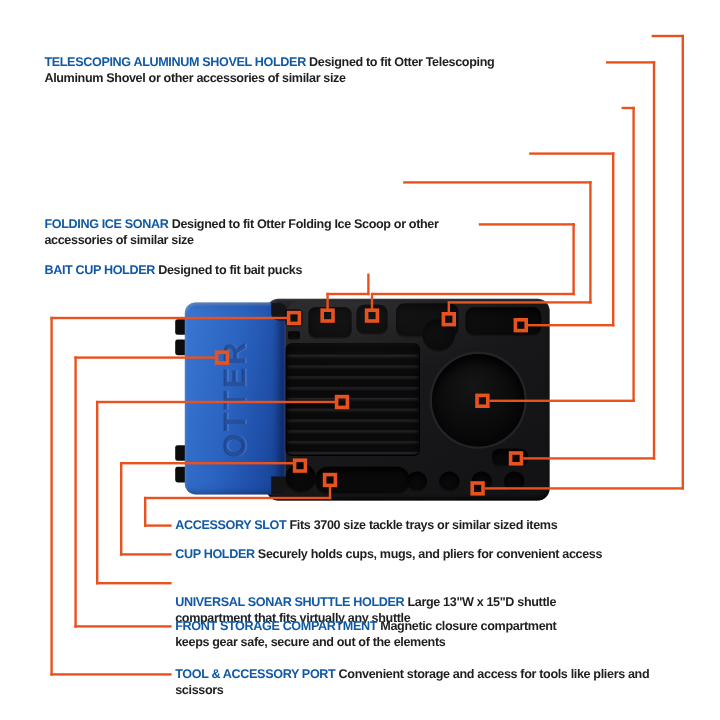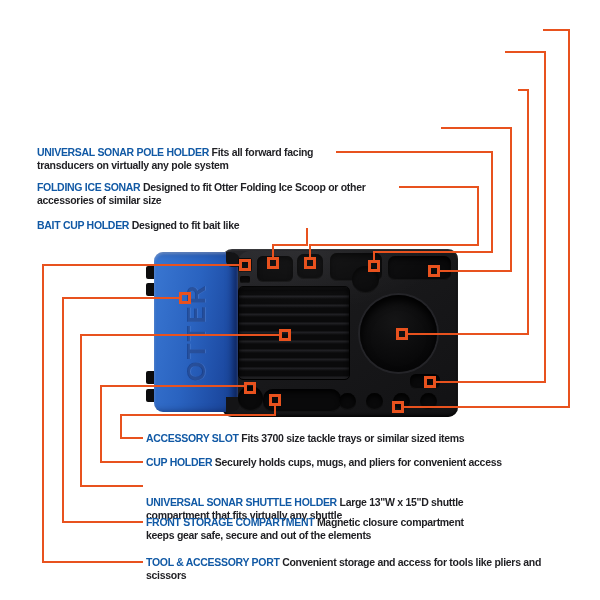--- a/index.html
+++ b/index.html
@@ -75,28 +75,28 @@
   <div class="hole round bucket" style="left:360px;top:295px;width:77px;height:77px"></div>
   <div class="hole round" style="left:238px;top:386px;width:25px;height:25px"></div>
   <div class="hole" style="left:263px;top:389px;width:78px;height:23px;border-radius:10px"></div>
   <div class="hole" style="left:410px;top:374px;width:30px;height:15px"></div>
   <div class="hole round" style="left:339px;top:393px;width:17px;height:17px"></div>
   <div class="hole round" style="left:366px;top:393px;width:17px;height:17px"></div>
   <div class="hole round" style="left:393px;top:393px;width:17px;height:17px"></div>
   <div class="hole round" style="left:420px;top:393px;width:17px;height:17px"></div>
   <div class="sheen" style="left:238px;top:251px;width:210px;height:60px"></div>
 
-  <div class="callout" style="left:37px;top:146px;width:330px">
-    <span class="hd">UNIVERSAL SONAR POLE HOLDER</span> <span class="ds">Fits all forward facing transducers on virtually any pole system</span>
+  <div class="callout" style="left:37px;top:46px;width:420px">
+    <span class="hd">TELESCOPING ALUMINUM SHOVEL HOLDER</span> <span class="ds">Designed to fit Otter Telescoping Aluminum Shovel or other accessories of similar size</span>
   </div>
   <div class="callout" style="left:37px;top:181px;width:370px">
     <span class="hd">FOLDING ICE SONAR</span> <span class="ds">Designed to fit Otter Folding Ice Scoop or other accessories of similar size</span>
   </div>
   <div class="callout" style="left:37px;top:219px;width:300px">
-    <span class="hd">BAIT CUP HOLDER</span> <span class="ds">Designed to fit bait like</span>
+    <span class="hd">BAIT CUP HOLDER</span> <span class="ds">Designed to fit bait pucks</span>
   </div>
   <div class="callout" style="left:146px;top:432px;width:450px">
     <span class="hd">ACCESSORY SLOT</span> <span class="ds">Fits 3700 size tackle trays or similar sized items</span>
   </div>
   <div class="callout" style="left:146px;top:456px;width:460px">
     <span class="hd">CUP HOLDER</span> <span class="ds">Securely holds cups, mugs, and pliers for convenient access</span>
   </div>
   <div class="callout" style="left:146px;top:496px;width:355px">
     <span class="hd">UNIVERSAL SONAR SHUTTLE HOLDER</span> <span class="ds">Large 13"W x 15"D shuttle compartment that fits virtually any shuttle</span>
   </div>

